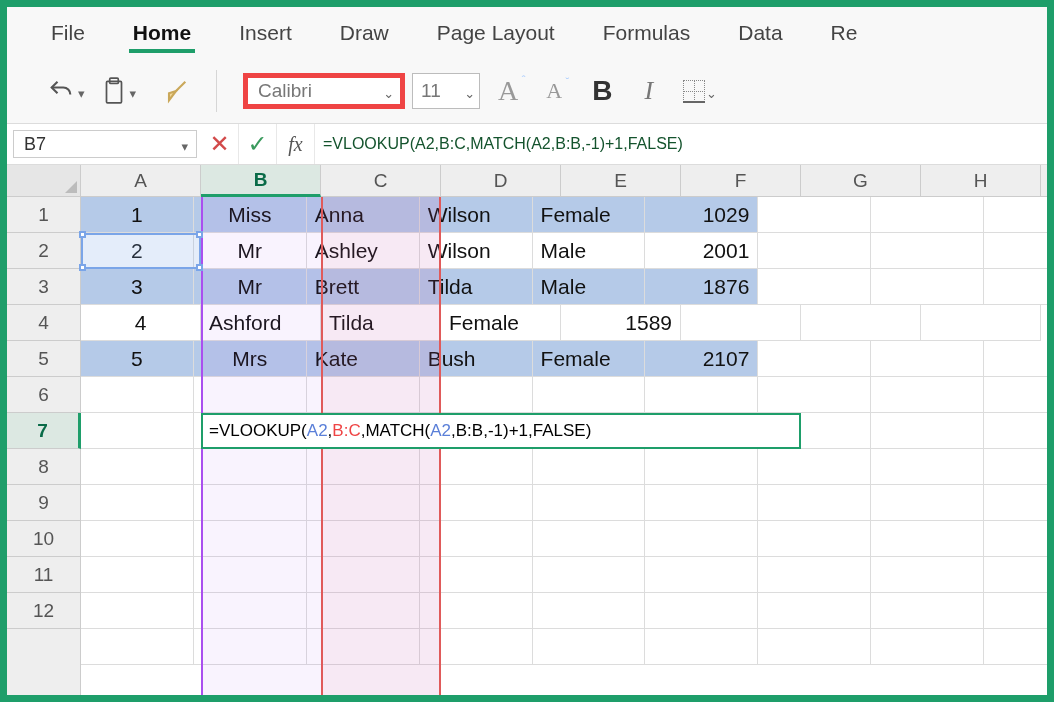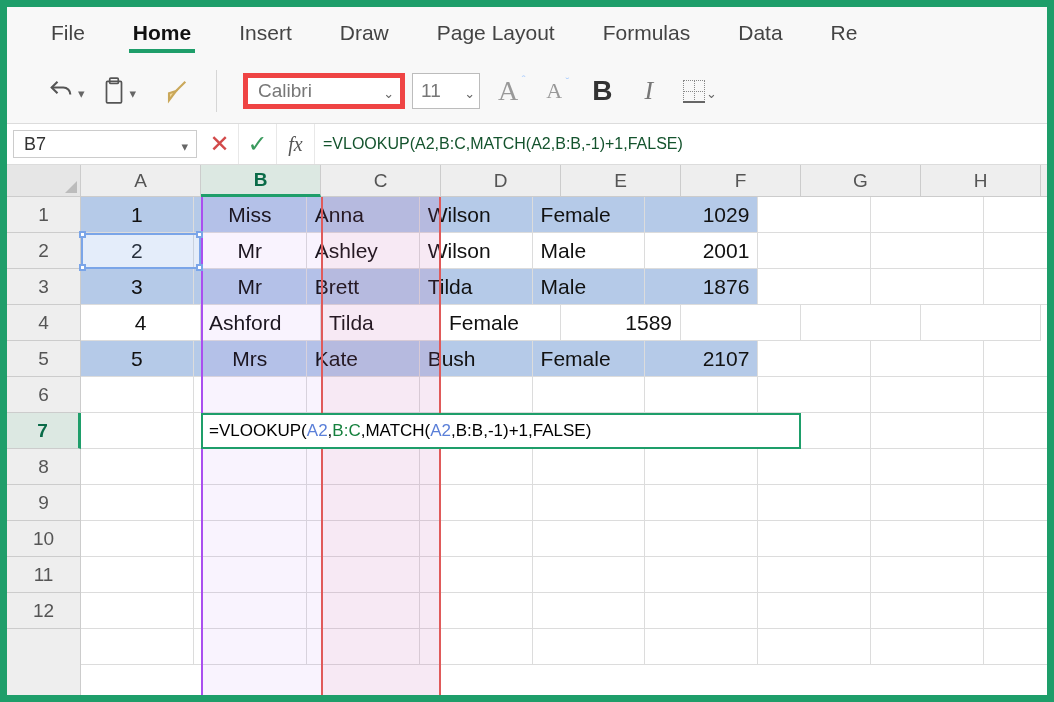--- a/index.html
+++ b/index.html
@@ -207,21 +207,21 @@
   .editing-cell {
     position:absolute;
     border:2px solid #1e9e6a;
     background:#fff;
     display:flex; align-items:center;
     padding: 0 6px;
     font-size: 17px;
     white-space: nowrap;
   }
   .formula-text .a2 { color:#5a7fd8;}
-  .formula-text .bc { color:#15803d;}
+  .formula-text .bc { color:#ef4444;}
   .formula-text .bb { color:#000000;}
 </style>
 </head>
 <body>
 
 <div class="frame">
 
   <div class="tabs">
     <div class="tab">File</div>
     <div class="tab active">Home</div>

